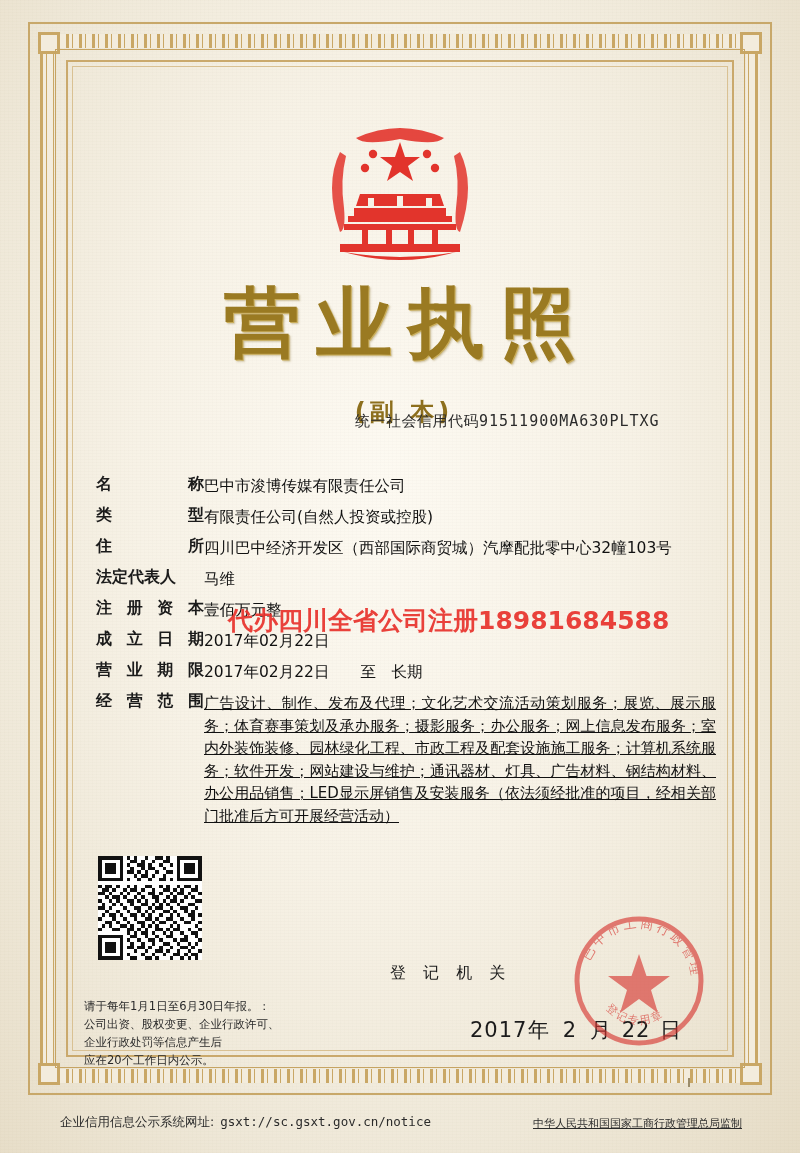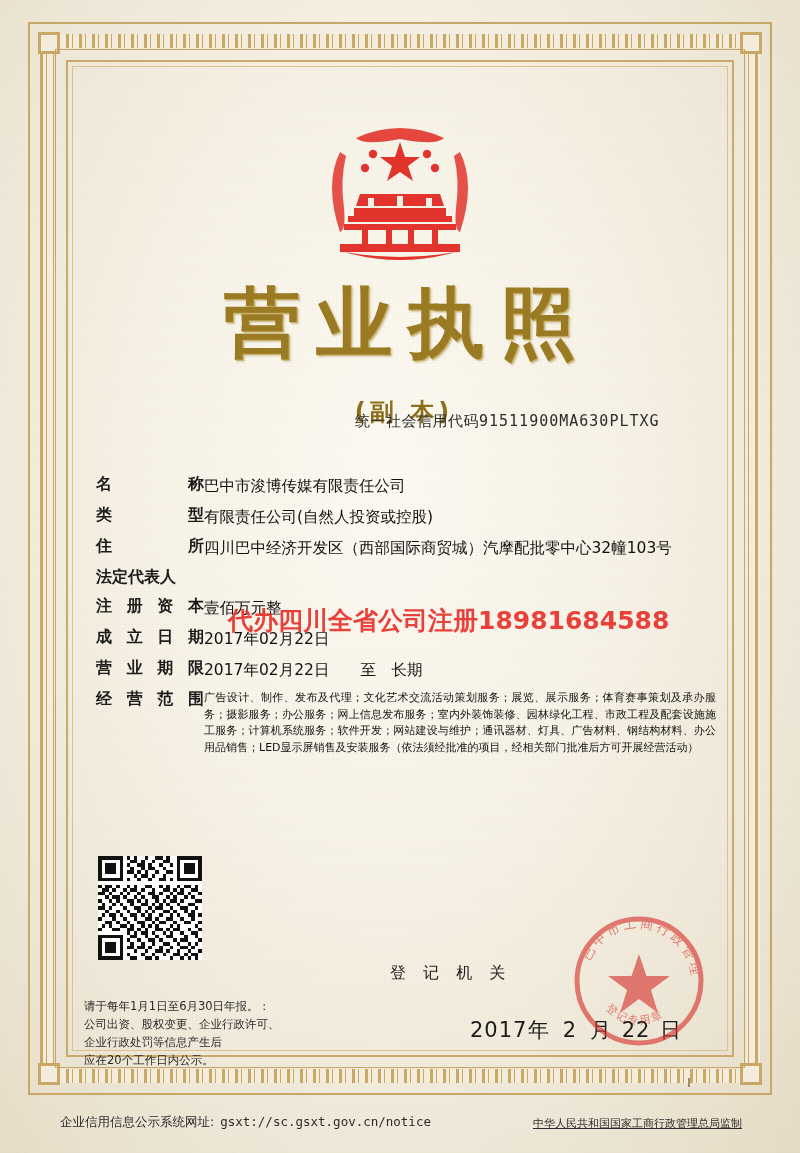--- a/index.html
+++ b/index.html
@@ -167,23 +167,24 @@
   .row-label.spread > span { display: inline-block; }
   .row-value {
     flex: 1;
     font-family: "DejaVu Sans", sans-serif;
     font-size: 15.5px;
     line-height: 1.42;
     color: #111;
     padding-top: 1px;
   }
   .row.scope .row-value {
-    font-size: 11px;
+    font-size: 15px;
     line-height: 1.5;
     text-align: justify;
+    text-decoration: underline;
   }
 
   
   .ad-text {
     position: absolute;
     left: 228px;
     top: 604px;
     font-family: "DejaVu Sans", sans-serif;
     font-weight: bold;
     font-size: 25px;
@@ -361,20 +362,21 @@
       <div class="row-label spread">
           <span>住</span>
           <span>所</span>
         </div>
       <div class="row-value">四川巴中经济开发区（西部国际商贸城）汽摩配批零中心32幢103号</div>
     </div>
     <div class="row">
       <div class="row-label">
           <span>法定代表人</span>
         </div>
+      <div class="row-value">马维</div>
     </div>
     <div class="row">
       <div class="row-label spread">
           <span>注</span>
           <span>册</span>
           <span>资</span>
           <span>本</span>
         </div>
       <div class="row-value">壹佰万元整</div>
     </div>

